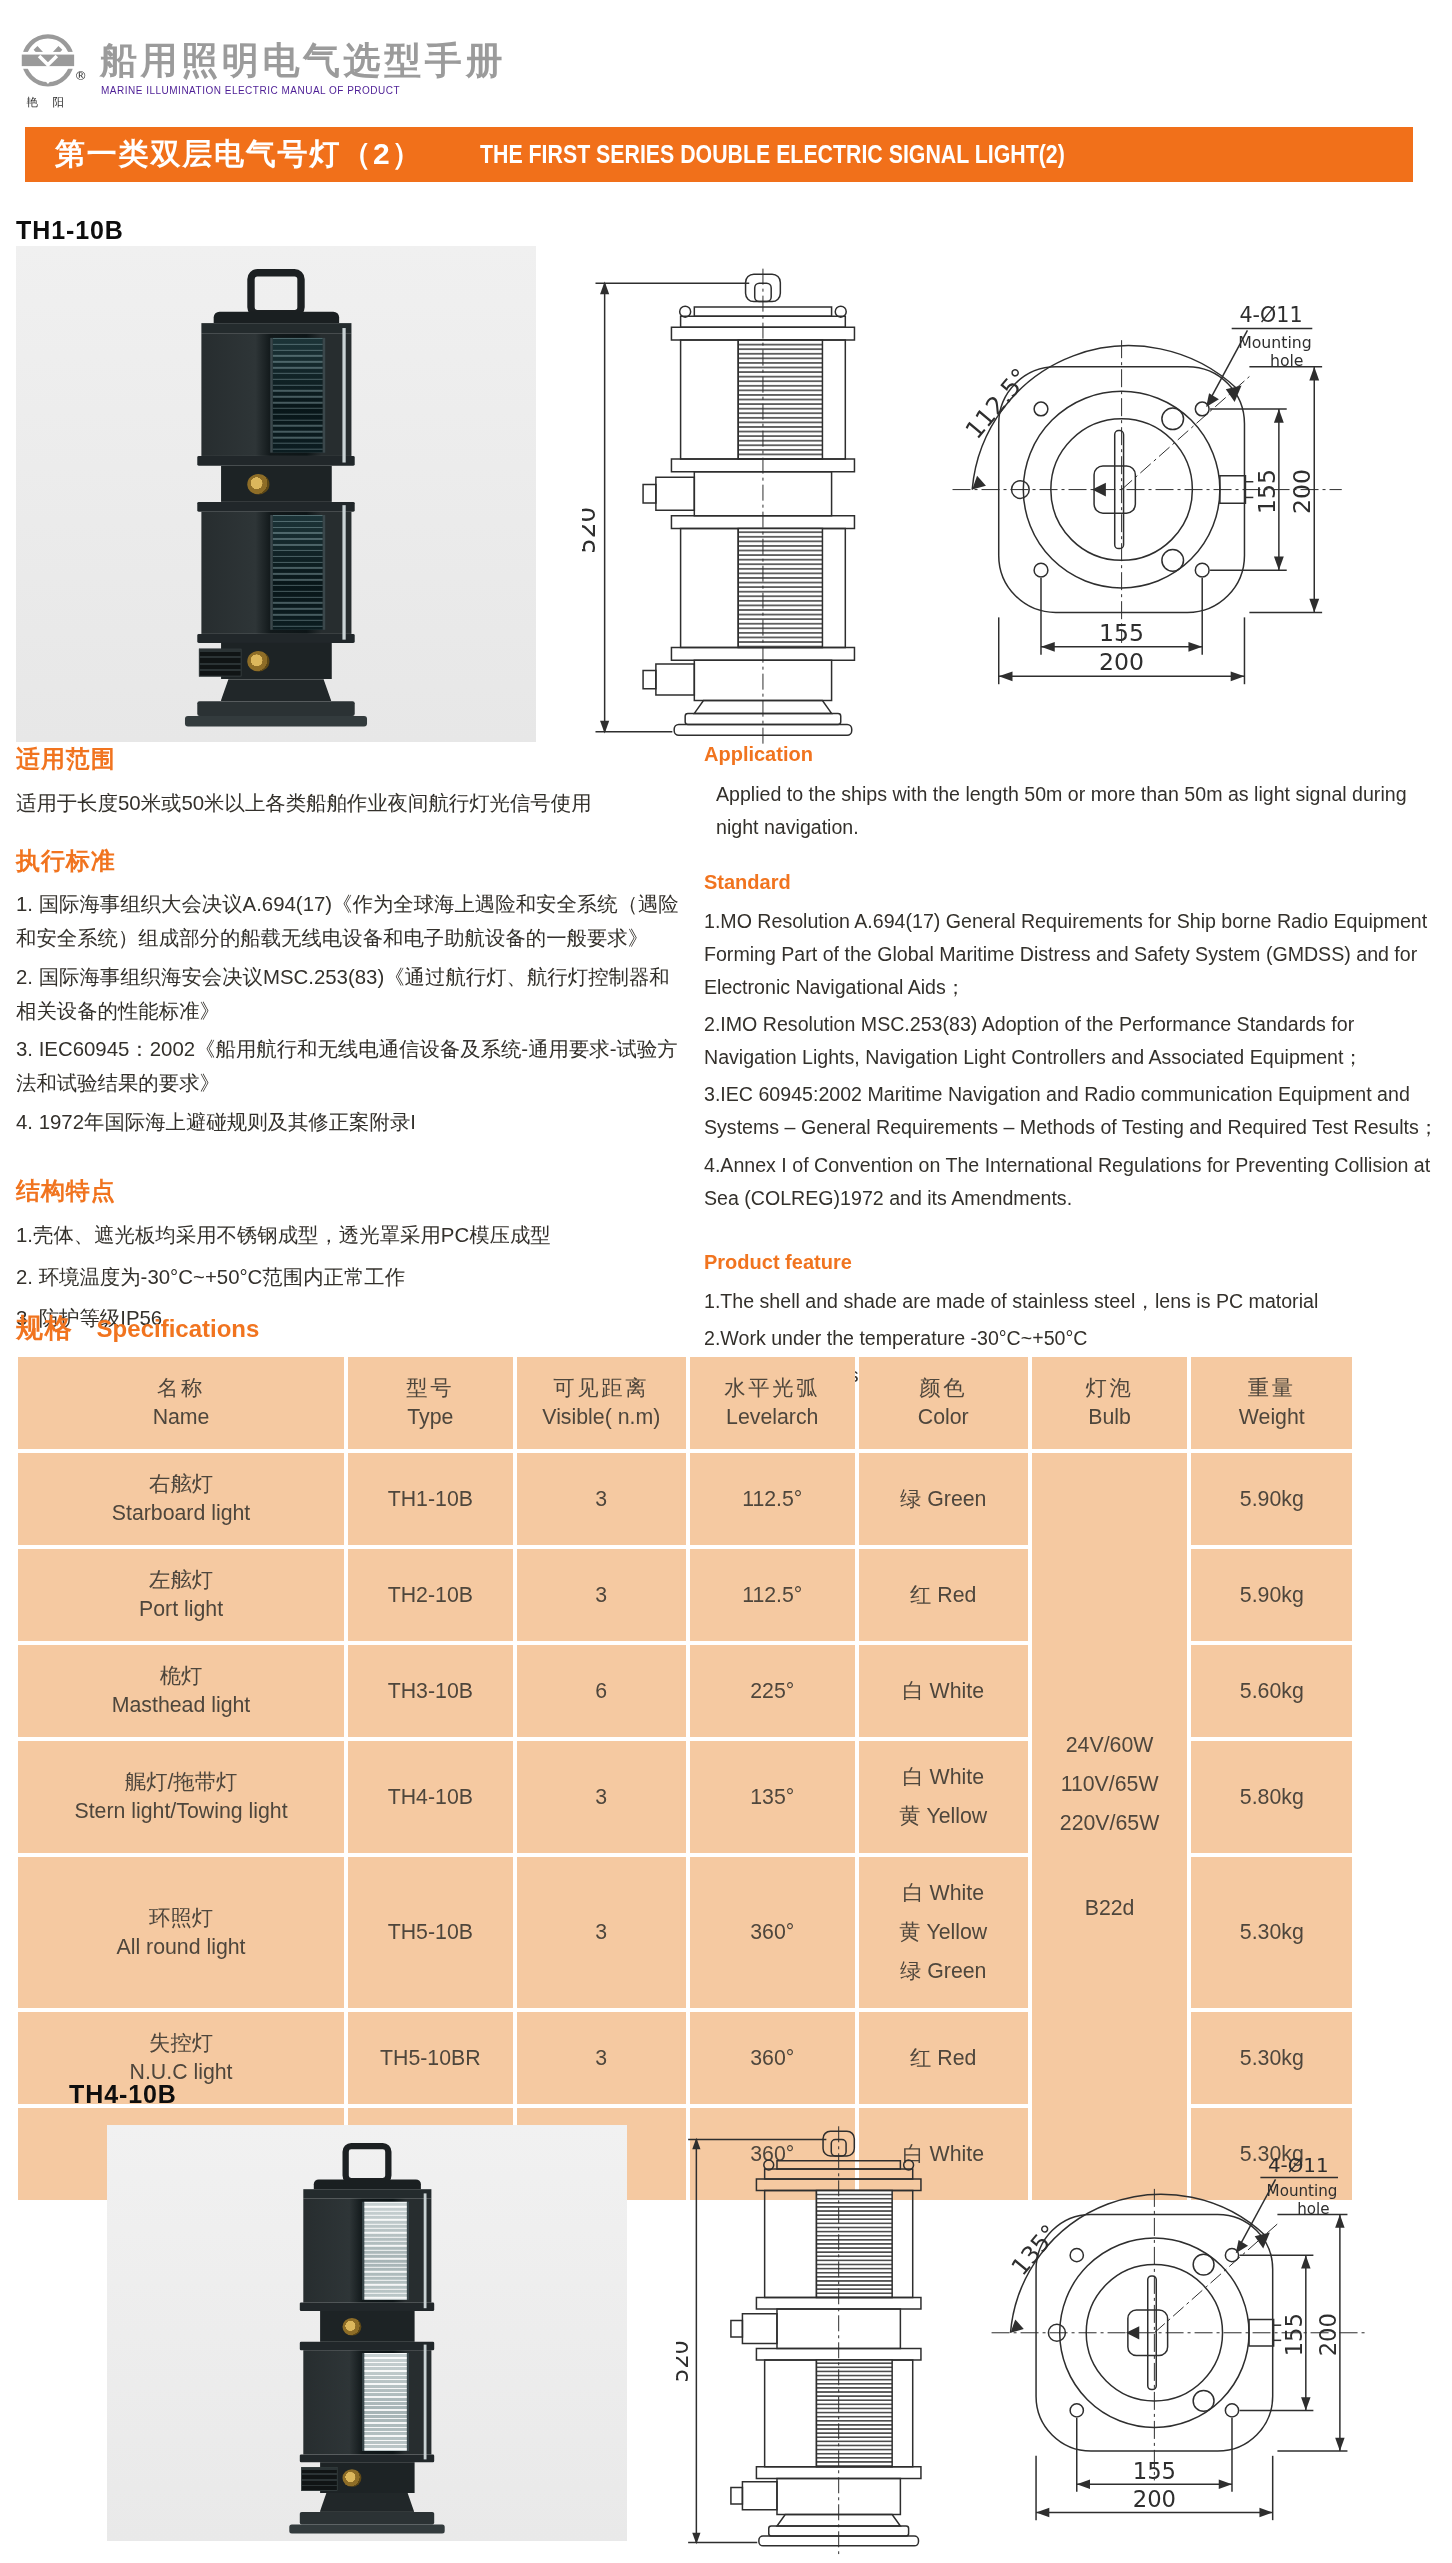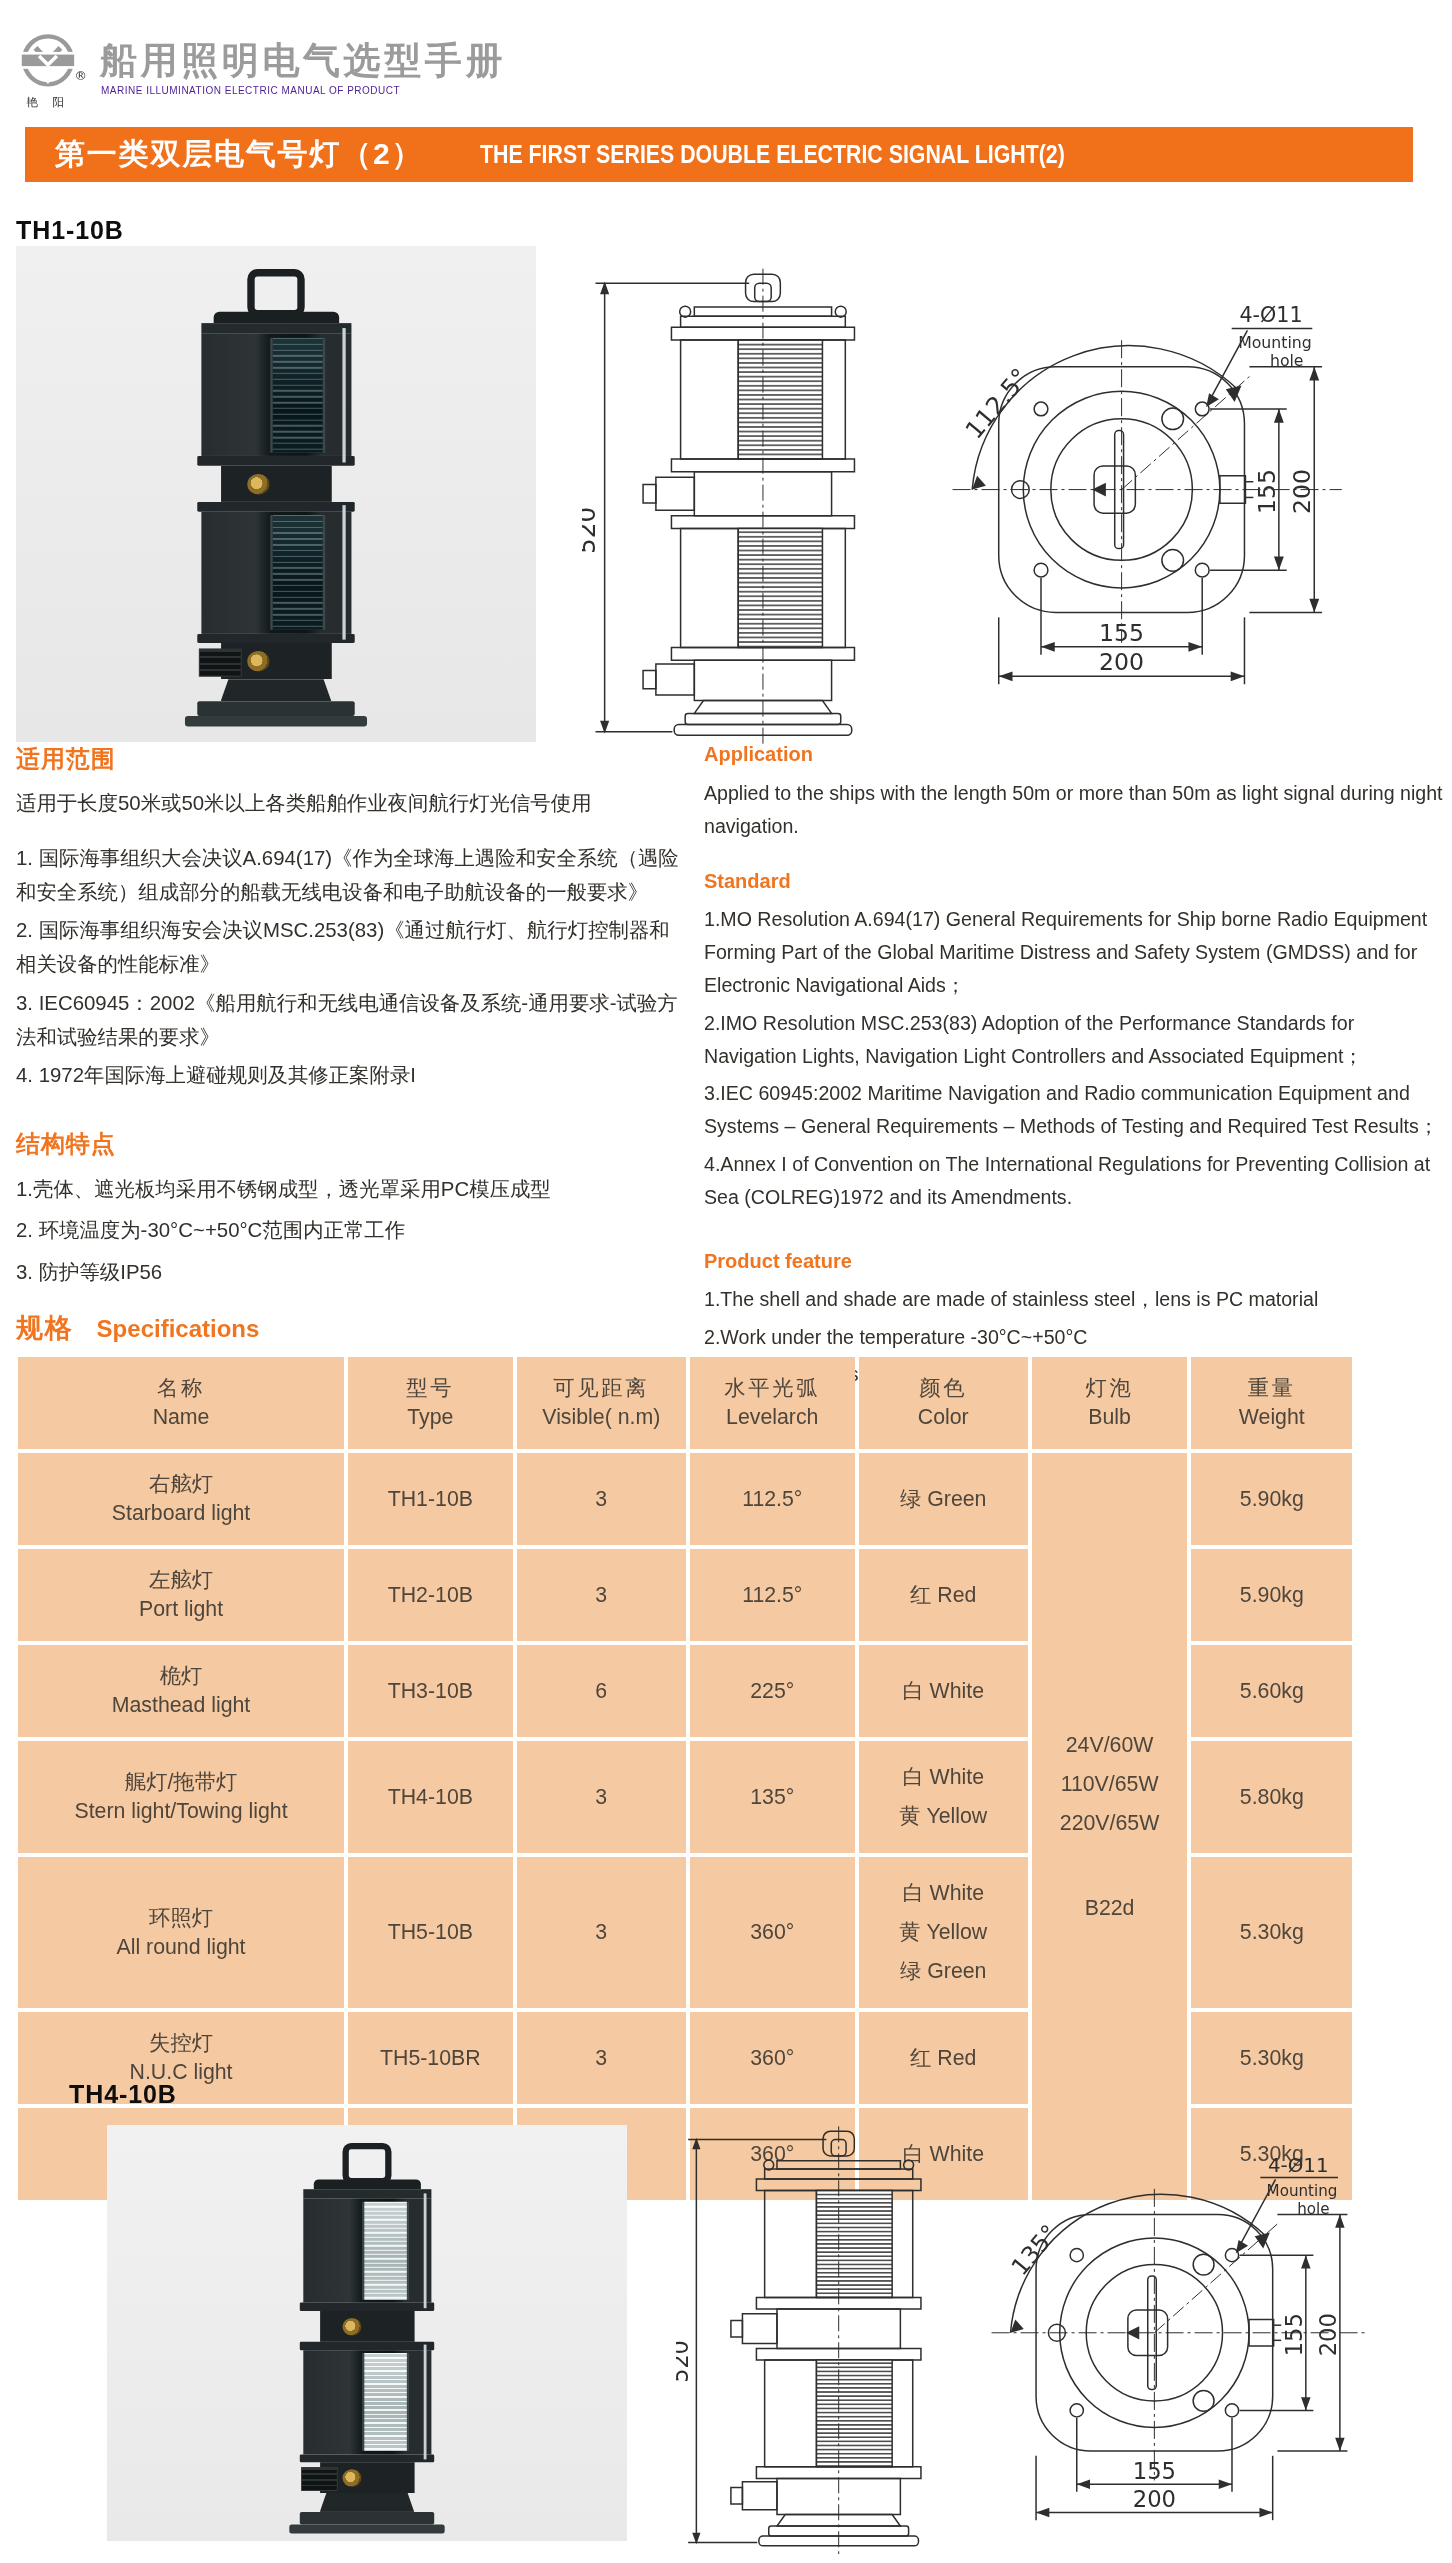--- a/index.html
+++ b/index.html
@@ -39,21 +39,21 @@
   .lp-nameplate{position:absolute;left:-27px;top:7.1px;width:50px;height:32px;background:#101415;
      border:1.8px solid #3d4648;
      background-image:repeating-linear-gradient(180deg,#2b3335 0 2.7px,#101415 2.7px 8px);}
   .lp-neck{width:135px;height:27px;background:#212729;clip-path:polygon(7% 0,93% 0,100% 100%,0 100%);}
   .lp-plate1{width:192px;height:18px;background:#2b3234;border-radius:2.7px;}
   .lp-plate2{width:222px;height:13.3px;background:#333b3d;border-radius:3.6px;}
   
   .sec-h-zh{font-size:24px;font-weight:bold;color:#F1741F;letter-spacing:0.9px;margin:0 0 10.7px 0;}
   .sec-h-en{font-size:20px;font-weight:bold;color:#F1741F;margin:0 0 10.7px 0;}
   .zh-body{font-size:20.4px;line-height:34px;color:#33302b;margin:0;}
-  .en-body{font-size:19.6px;line-height:33px;color:#33302b;margin:0;}
+  .en-body{font-size:19.6px;line-height:33px;color:#33302b;margin:12px;}
   .item{margin:0 0 4.4px 0;}
   .mt{margin-top:36px;}
   
   .specs-zh{font-size:27px;font-weight:bold;color:#F1741F;letter-spacing:1.8px;}
   .specs-en{font-size:24px;font-weight:bold;color:#F1741F;margin-left:23px;}
   
   table.spec-table{border-collapse:separate;border-spacing:4.4px;table-layout:fixed;width:1342px;}
   table.spec-table td{background:#F5C9A1;text-align:center;vertical-align:middle;
       color:#4e463c;font-size:21.3px;line-height:29px;padding:17px;}
   .cell-zh{letter-spacing:2.7px;}
@@ -221,20 +221,21 @@
       <text transform="rotate(-90 352 212)" x="352" y="216" font-size="24" text-anchor="middle">155</text>
       <text transform="rotate(-90 388 212)" x="388" y="216" font-size="24" text-anchor="middle">200</text>
       <text x="200" y="364" font-size="24" text-anchor="middle">155</text>
       <text x="200" y="394" font-size="24" text-anchor="middle">200</text>
     </svg>
   </div>
 
   <div class="abs" style="left:16px;top:743px;width:665px">
     <h3 class="sec-h-zh">适用范围</h3>
     <p class="zh-body" style="margin-bottom:21.3px">适用于长度50米或50米以上各类船舶作业夜间航行灯光信号使用</p>
+    <h3 class="sec-h-zh" style="margin-top:25px">执行标准</h3>
     <p class="zh-body item">1. 国际海事组织大会决议A.694(17)《作为全球海上遇险和安全系统（遇险和安全系统）组成部分的船载无线电设备和电子助航设备的一般要求》</p>
     <p class="zh-body item">2. 国际海事组织海安会决议MSC.253(83)《通过航行灯、航行灯控制器和相关设备的性能标准》</p>
     <p class="zh-body item">3. IEC60945：2002《船用航行和无线电通信设备及系统-通用要求-试验方法和试验结果的要求》</p>
     <p class="zh-body item">4. 1972年国际海上避碰规则及其修正案附录I</p>
     <h3 class="sec-h-zh mt">结构特点</h3>
     <p class="zh-body item" style="line-height:37px">1.壳体、遮光板均采用不锈钢成型，透光罩采用PC模压成型</p>
     <p class="zh-body item" style="line-height:37px">2. 环境温度为-30°C~+50°C范围内正常工作</p>
     <p class="zh-body item" style="line-height:37px">3. 防护等级IP56</p>
   </div>
 

